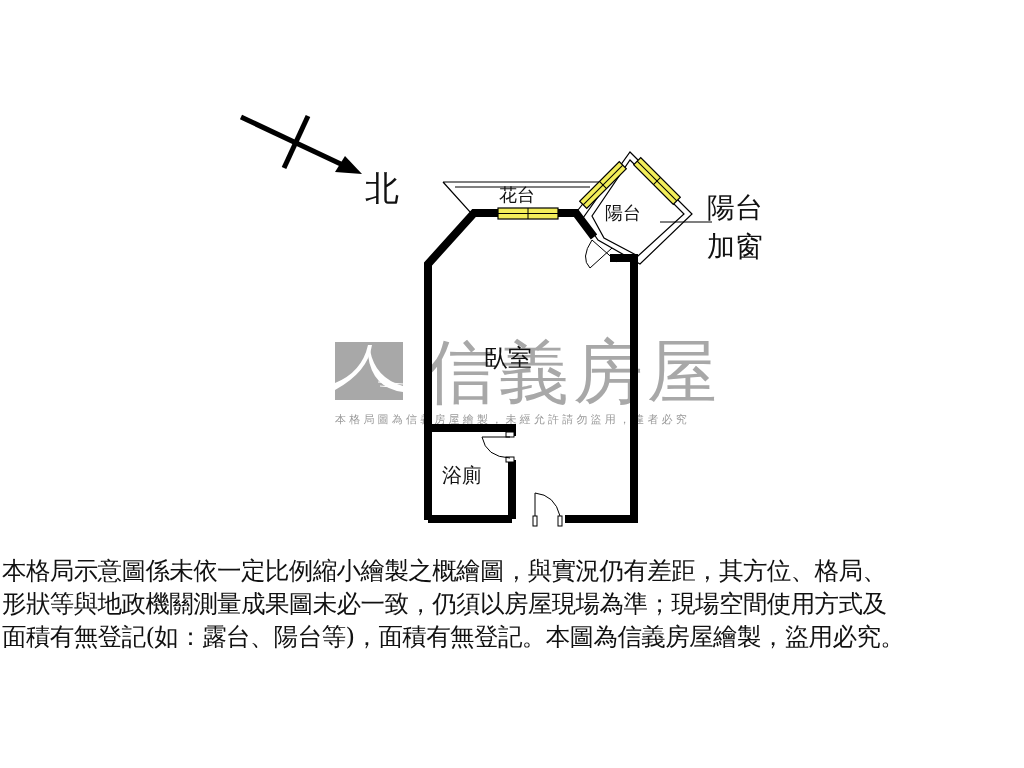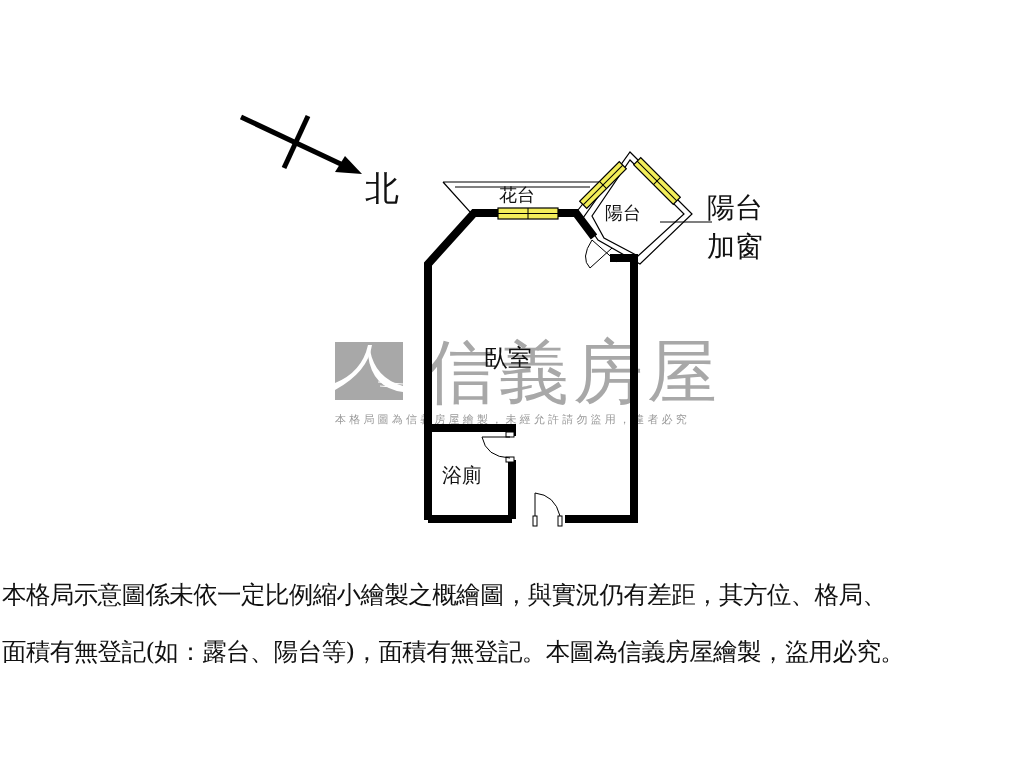--- a/index.html
+++ b/index.html
@@ -4,21 +4,21 @@
 <style>
   html, body { margin: 0; padding: 0; background: #ffffff; }
   body { width: 1024px; height: 768px; position: relative; overflow: hidden; font-family: "DejaVu Sans", sans-serif; }
   #plan { position: absolute; left: 0; top: 0; width: 1024px; height: 768px; }
   .lbl { font-family: "DejaVu Sans", sans-serif; fill: #111; }
   .disclaimer {
     position: absolute; left: 2px; top: 554px; width: 1020px;
     font-family: "DejaVu Serif", serif; font-size: 24.5px; line-height: 33px;
     color: #111; letter-spacing: -0.6px; white-space: nowrap;
   }
-  .disclaimer div { height: 33px; margin-top: 24px; }
+  .disclaimer div { height: 33px; }
 </style>
 </head>
 <body>
 
 <svg id="plan" viewBox="0 0 1024 768" xmlns="http://www.w3.org/2000/svg">
 
   <g>
     <rect x="335" y="342" width="68" height="58" fill="#a8a8a8"></rect>
     <path d="M335 383 Q 362 372 368 345 L 372 345 Q 368 372 335 390 Z" fill="#ffffff"></path>
     <path d="M370 350 Q 375 378 403 386 L 403 392 Q 372 388 368 355 Z" fill="#ffffff"></path>
@@ -94,14 +94,15 @@
   <text x="605" y="219" font-size="18" class="lbl"><tspan id="t-balcony">陽台</tspan></text>
   <text x="484" y="366" font-size="24" class="lbl"><tspan id="t-bedroom">臥室</tspan></text>
   <text x="442" y="482" font-size="20" class="lbl"><tspan id="t-bathroom">浴廁</tspan></text>
 
   <text x="707" y="217" font-size="28" class="lbl"><tspan id="t-bw1">陽台</tspan></text>
   <text x="707" y="256" font-size="28" class="lbl"><tspan id="t-bw2">加窗</tspan></text>
 </svg>
 
 <div class="disclaimer">
   <div>本格局示意圖係未依一定比例縮小繪製之概繪圖，與實況仍有差距，其方位、格局、</div>
+  <div>形狀等與地政機關測量成果圖未必一致，仍須以房屋現場為準；現場空間使用方式及</div>
   <div>面積有無登記(如：露台、陽台等)，面積有無登記。本圖為信義房屋繪製，盜用必究。</div>
 </div>
 
 </body></html>

